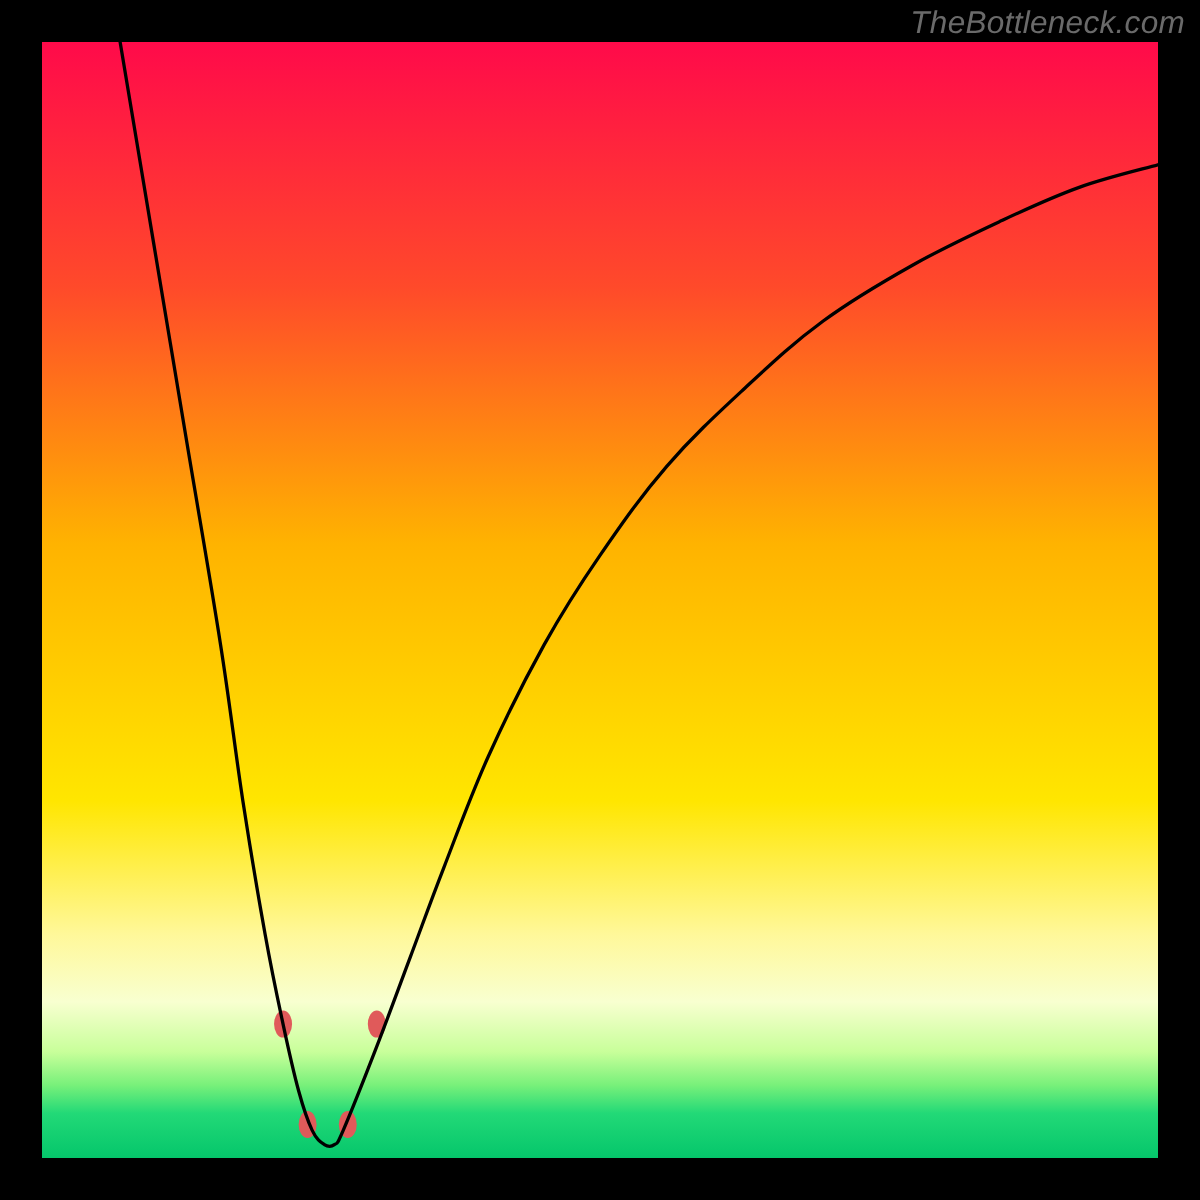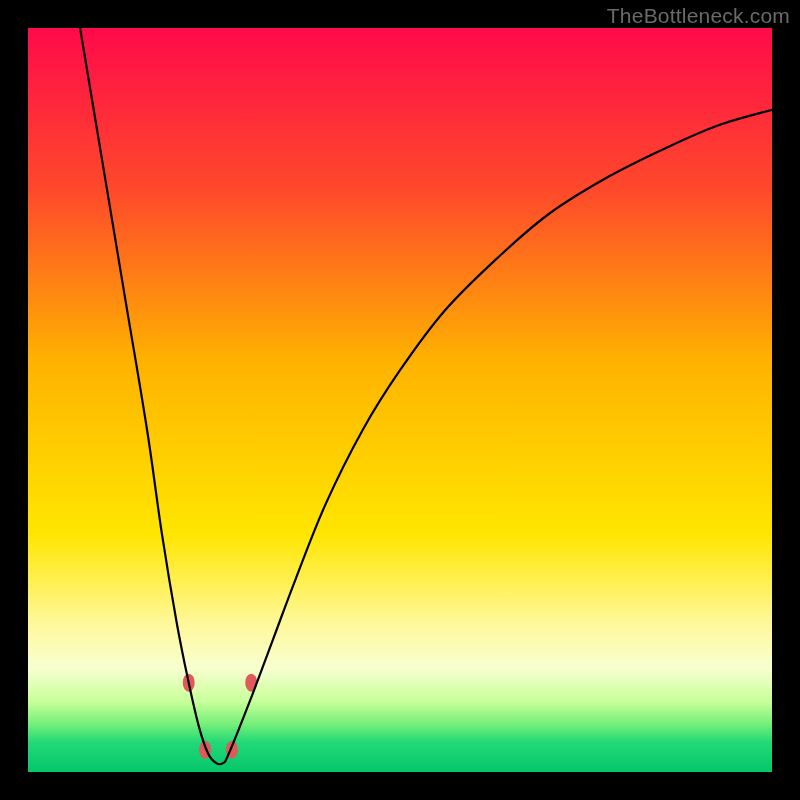--- a/index.html
+++ b/index.html
@@ -28,20 +28,21 @@
   }
   .watermark {
     position: absolute;
     top: 4px;
     right: 10px;
     color: #6a6a6a;
     font-size: 21px;
     font-weight: 500;
     letter-spacing: 0.2px;
     z-index: 50;
+    font-style: italic;
   }
   svg { display: block; }
 </style>
 </head>
 <body>
 
 <div class="watermark">TheBottleneck.com</div>
 
 <div class="frame">
   <svg class="plot" viewBox="0 0 744 744">

